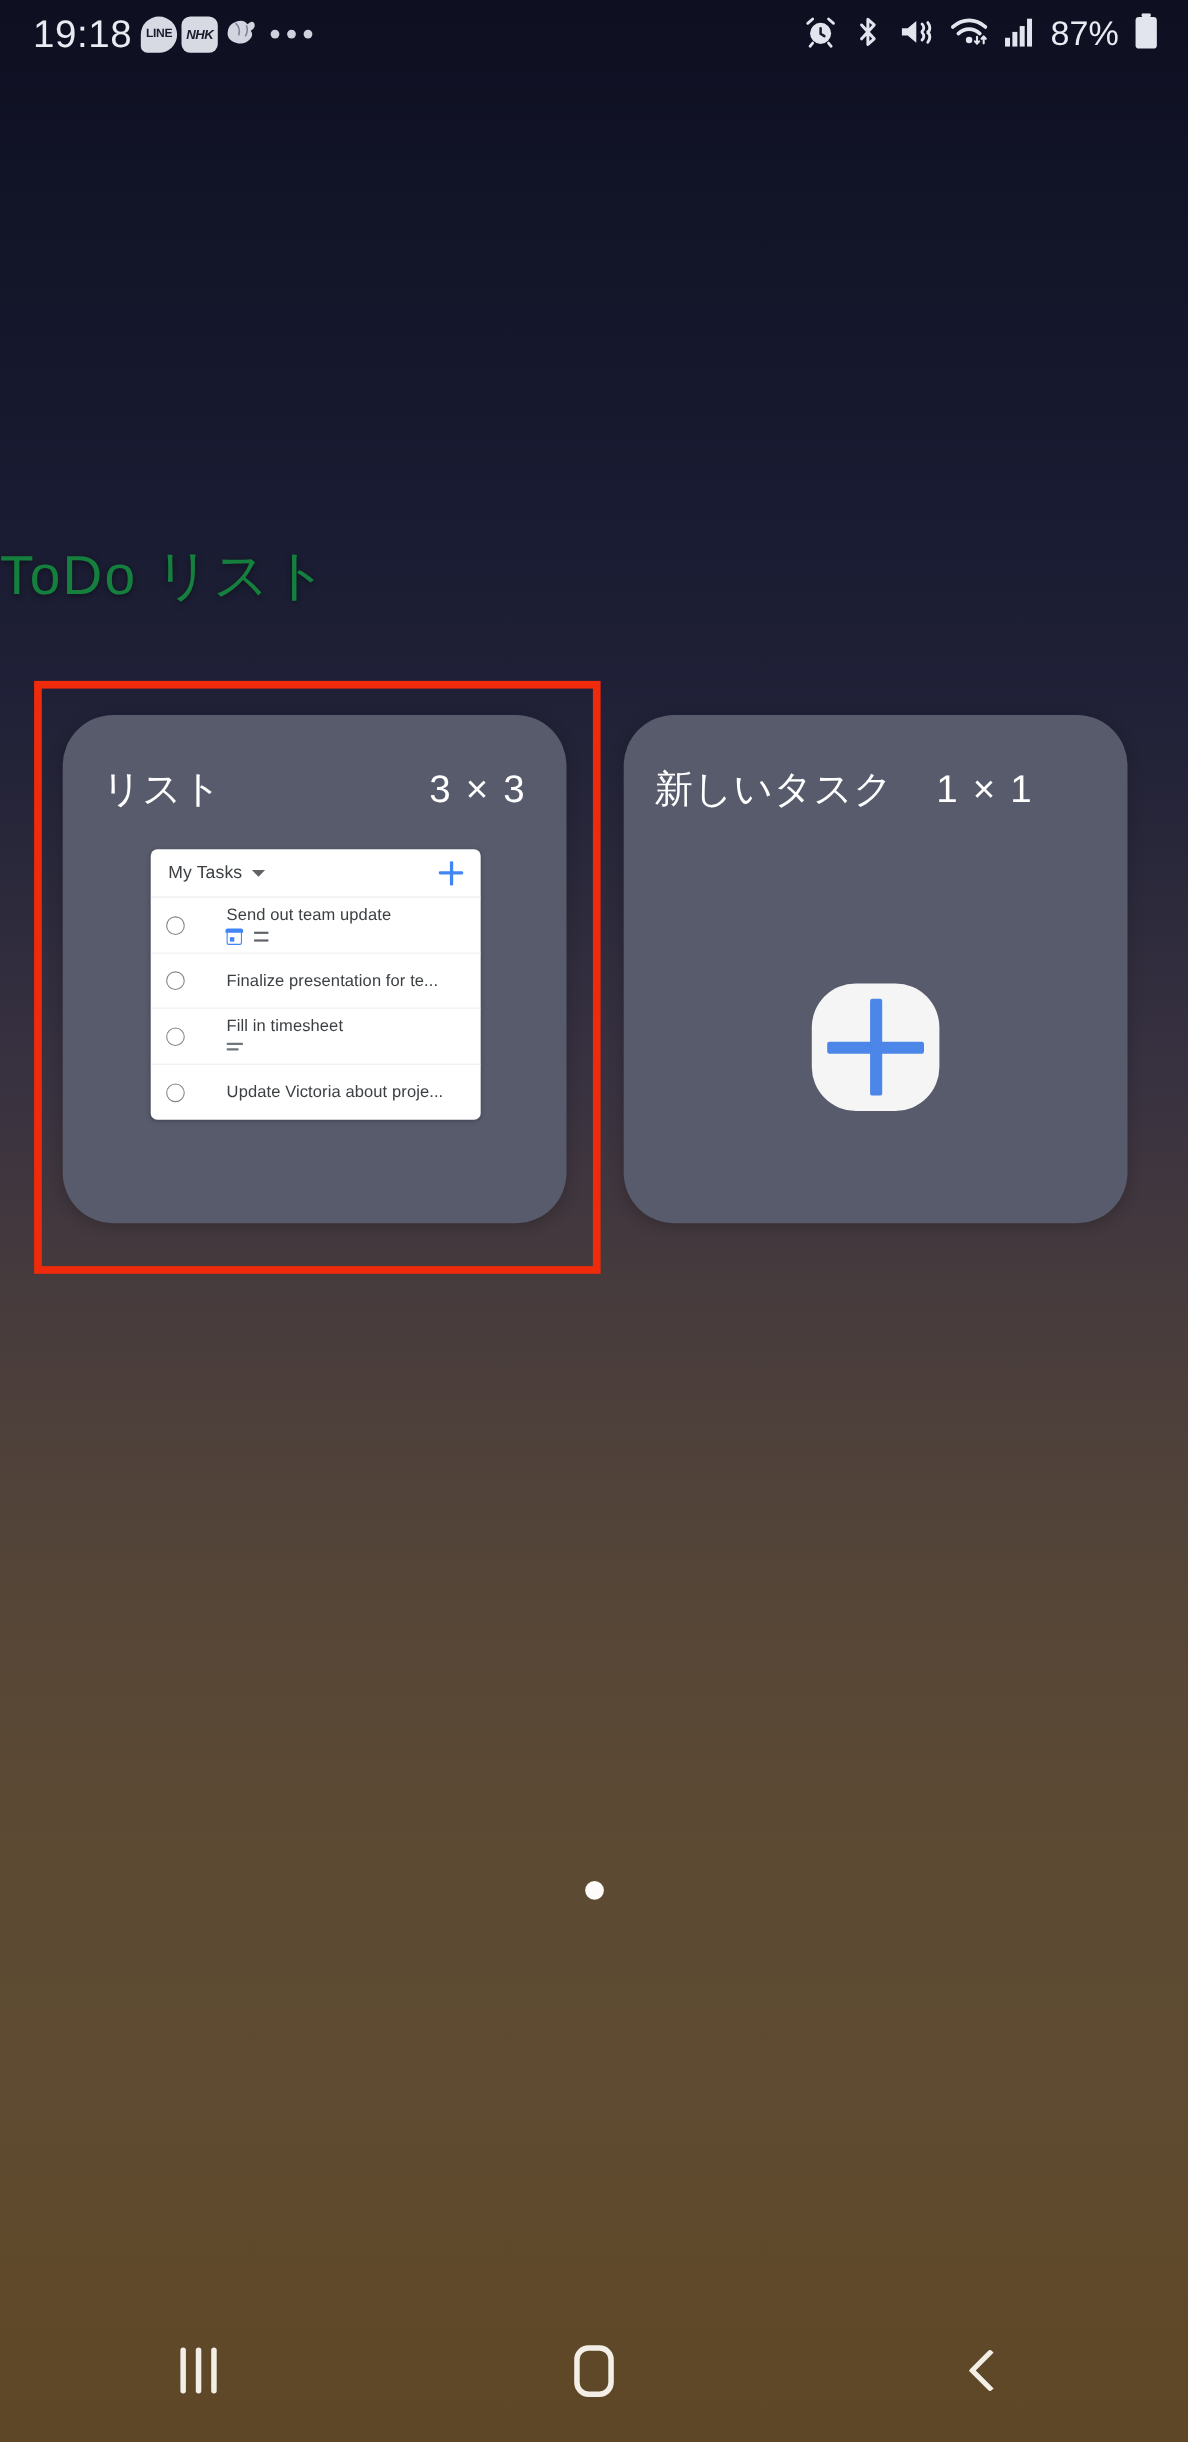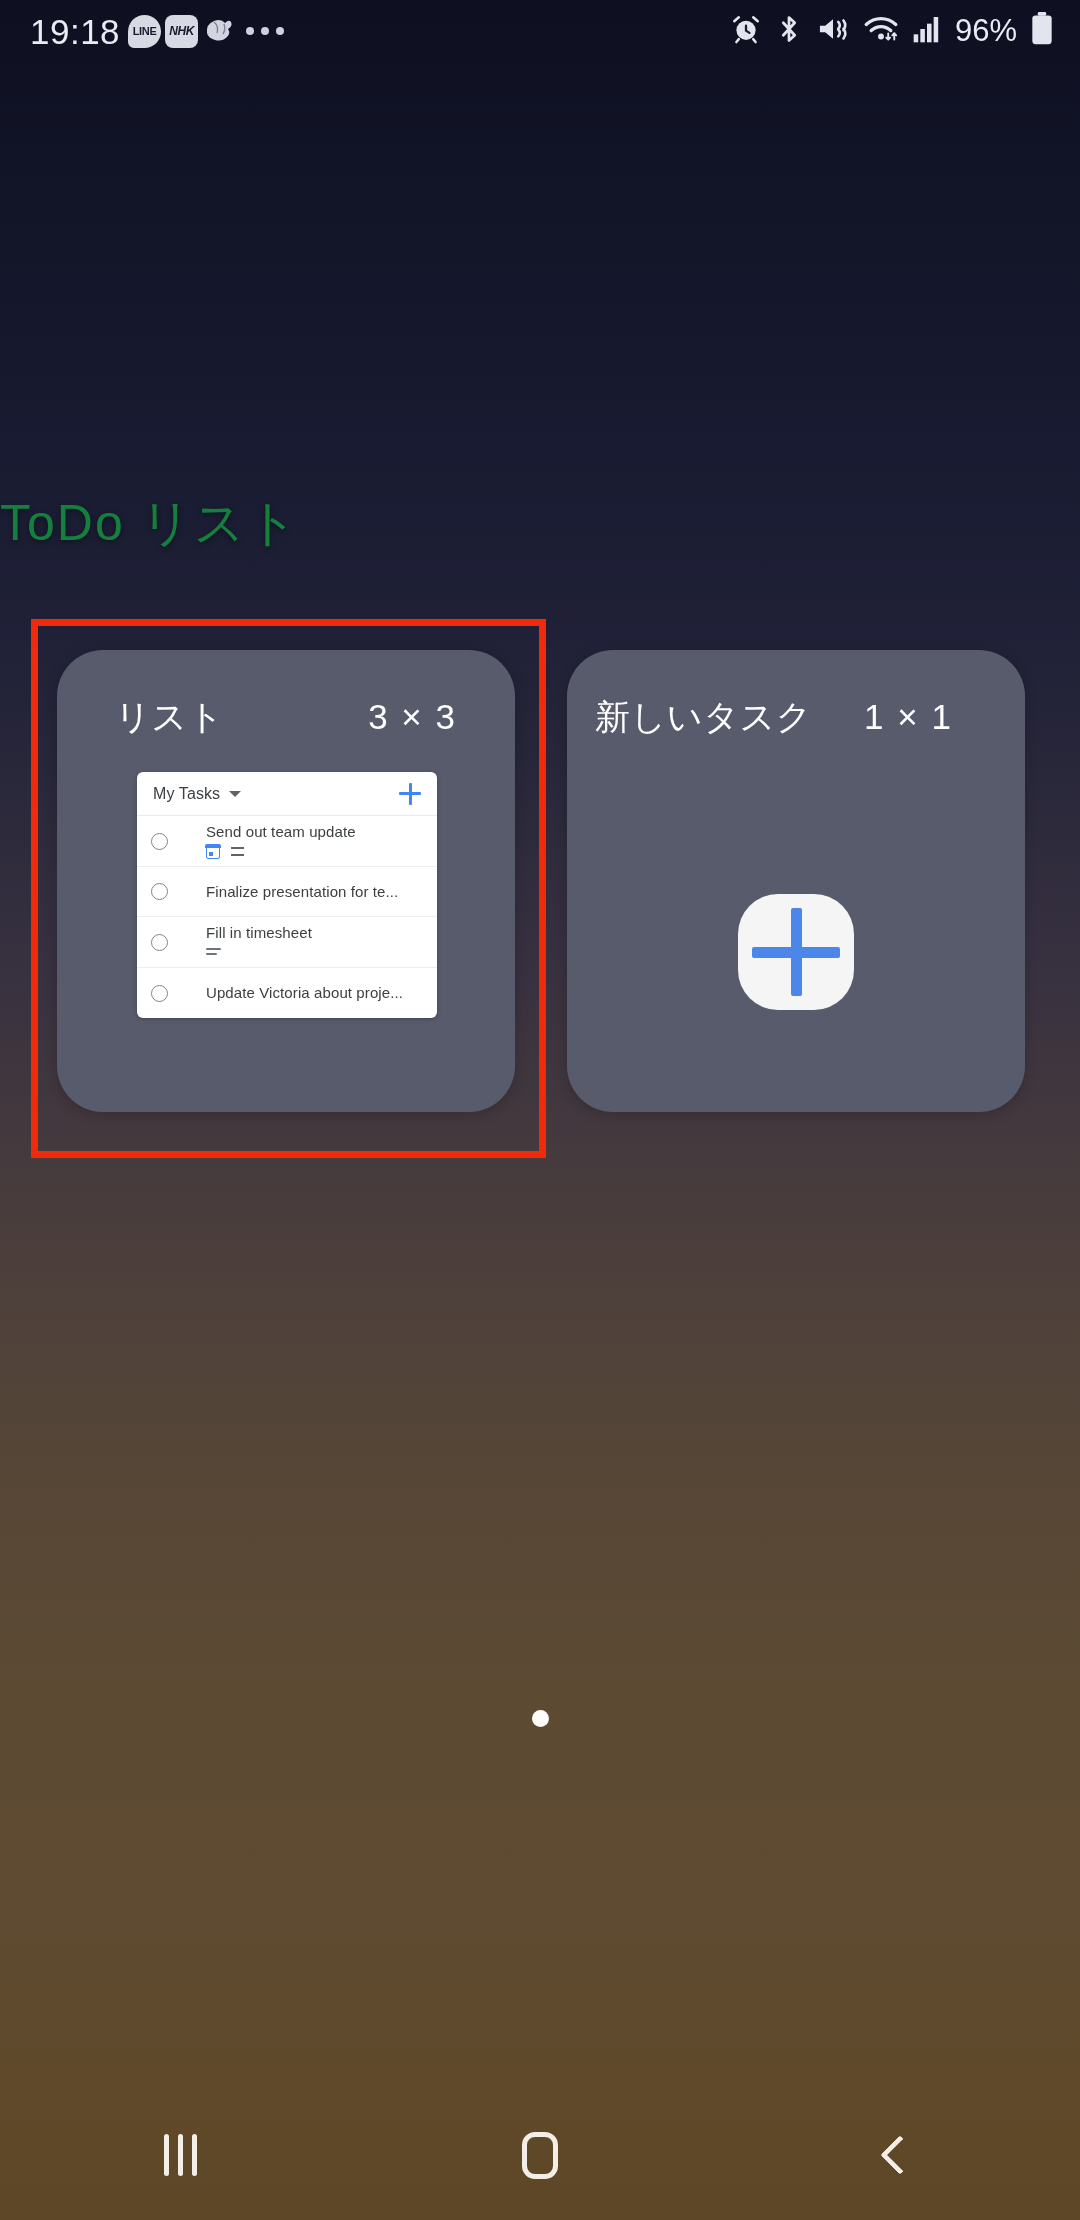--- a/index.html
+++ b/index.html
@@ -83,26 +83,26 @@
   .widget-card{
     position:absolute; top:0; height:462px; width:458px;
     background:#585b6c; border-radius:46px;
     box-shadow:0 3px 14px rgba(0,0,0,.18);
   }
   #widget-card-list{ left:0; }
   #widget-card-new { left:510px; }
 
   .widget-head{
     position:absolute; top:44px; left:0; width:100%;
-    padding:0 58px; display:flex; align-items:baseline;
+    padding:0 36px; display:flex; align-items:baseline;
     color:#ffffff; font-size:35px; font-weight:400; letter-spacing:.5px;
   }
   .widget-head .wsize{ margin-left:auto; letter-spacing:2px; }
   #widget-card-new .widget-head{ justify-content:flex-start; gap:36px; padding:0 28px; }
-  #widget-card-new .widget-head .wsize{ margin-left:16px; }
+  #widget-card-new .widget-head .wsize{ margin-left:3px; }
 
   
   #tasks-preview{
     position:absolute; left:80px; top:122px;
     width:300px; background:#ffffff; border-radius:6px;
     overflow:hidden; box-shadow:0 1px 4px rgba(0,0,0,.25);
     font-family:"Liberation Sans","DejaVu Sans",sans-serif;
   }
   #tasks-header{
     height:44px; display:flex; align-items:center; padding:0 14px 0 16px;
@@ -260,21 +260,21 @@
       </svg>
     </span>
     <span>
       <svg width="30" height="32" viewBox="0 0 22 24">
         <rect x="1" y="16" width="3.4" height="6" fill="#e2e4ee"></rect>
         <rect x="6" y="12" width="3.4" height="10" fill="#e2e4ee"></rect>
         <rect x="11" y="8" width="3.4" height="14" fill="#e2e4ee"></rect>
         <rect x="16" y="3" width="3.4" height="19" fill="#e2e4ee"></rect>
       </svg>
     </span>
-    <span class="sb-batt-text">96%</span>
+    <span class="sb-batt-text">87%</span>
     <span>
       <svg width="24" height="34" viewBox="0 0 18 26">
         <rect x="5.8" y="0" width="6.4" height="2.8" rx="1" fill="#e2e4ee"></rect>
         <rect x="1.6" y="2.6" width="14.8" height="22" rx="2.4" fill="#e2e4ee"></rect>
       </svg>
     </span>
   </div>
 </div>
 
 <div id="page-title">ToDo リスト</div>

